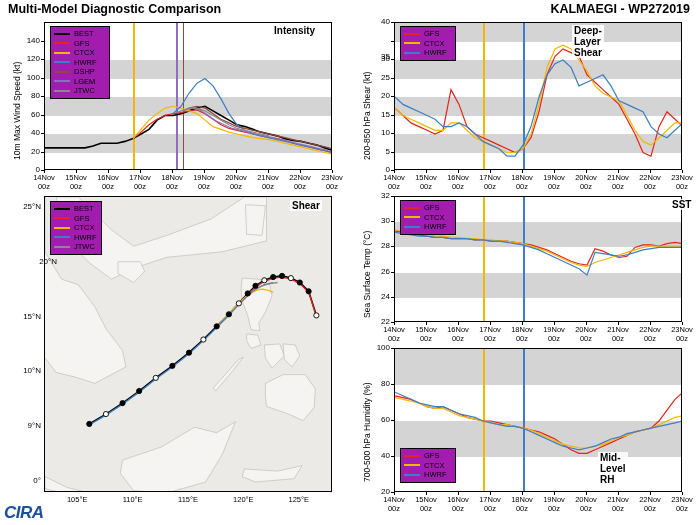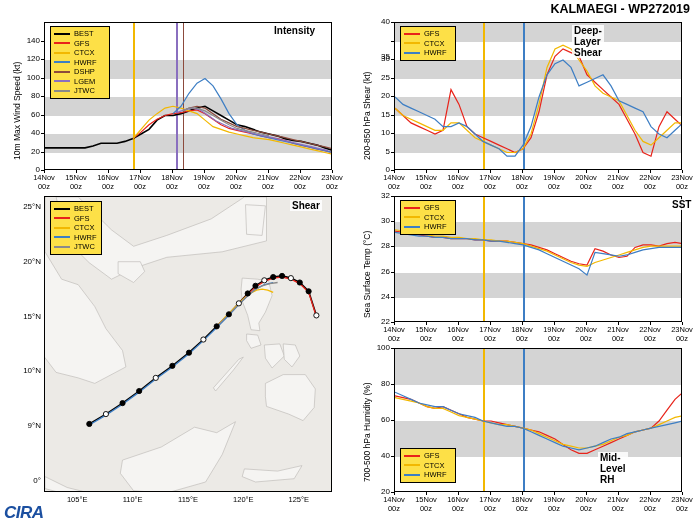--- a/index.html
+++ b/index.html
@@ -46,21 +46,21 @@
     text-align: right; white-space: nowrap;
   }
   .xtick {
     position: absolute; font-size: 7.5px; color: #000;
     text-align: center; white-space: nowrap; line-height: 9px;
   }
   .tickmark { position: absolute; background: #000; }
 
   .legend {
     position: absolute;
-    background: #fde047;
+    background: #a21caf;
     border: 1px solid #000;
     padding: 2px 4px 2px 3px;
     font-size: 7.5px;
     line-height: 9.5px;
   }
   .legend .row { display: flex; align-items: center; height: 9.5px; }
   .legend .swatch { width: 16px; height: 2px; margin-right: 4px; flex: none; }
   .legend .lbl { color: #000; }
 
   svg.series { position: absolute; left: 0; top: 0; overflow: visible; }
@@ -70,20 +70,21 @@
     font-size: 17px; font-weight: bold; font-style: italic;
     color: #1b4fa0; letter-spacing: -0.5px;
   }
   .map-bg { position:absolute; left:0; top:0; }
 </style>
 </head>
 <body>
 
 <div id="root">
 
+  <div class="title-main">Multi-Model Diagnostic Comparison</div>
   <div class="title-right">KALMAEGI - WP272019</div>
 
   <div class="panel">
     <div class="plotbox" id="box-intensity" style="left:44px; top:22px; width:288px; height:148px;">
         <div class="band" style="top: 111px; height: 18.5px;"></div>
         <div class="band" style="top: 74px; height: 18.5px;"></div>
         <div class="band" style="top: 37px; height: 18.5px;"></div>
         <div class="vline" style="left: 88px; background: rgb(242, 184, 0);"></div>
         <div class="vline" style="left: 131.2px; background: rgb(138, 111, 191);"></div>
         <div class="vline" style="left: 137.6px; background: rgb(140, 74, 60);"></div>
@@ -426,20 +427,20 @@
     <div class="xtick" style="left: 598px; width: 40px; top: 495px;">21Nov<br>00z</div>
     <div class="tickmark" style="left: 618px; top: 492px; width: 1px; height: 3px;"></div>
     <div class="xtick" style="left: 630px; width: 40px; top: 495px;">22Nov<br>00z</div>
     <div class="tickmark" style="left: 650px; top: 492px; width: 1px; height: 3px;"></div>
     <div class="xtick" style="left: 662px; width: 40px; top: 495px;">23Nov<br>00z</div>
     <div class="tickmark" style="left: 682px; top: 492px; width: 1px; height: 3px;"></div>
     <div class="ytick" style="left: 14px; width: 27px; top: 476.037px;">0°</div>
     <div class="ytick" style="left: 14px; width: 27px; top: 421.222px;">9°N</div>
     <div class="ytick" style="left: 14px; width: 27px; top: 366.407px;">10°N</div>
     <div class="ytick" style="left: 14px; width: 27px; top: 311.593px;">15°N</div>
-    <div class="ytick" style="left: 14px; width: 27px; top: 256.778px;">20°N</div>
+    <div class="ytick" style="left: 30px; width: 27px; top: 256.778px;">20°N</div>
     <div class="ytick" style="left: 14px; width: 27px; top: 201.963px;">25°N</div>
     <div class="xtick" style="left: 57.2308px; width: 40px; top: 495px;">105°E</div>
     <div class="xtick" style="left: 112.615px; width: 40px; top: 495px;">110°E</div>
     <div class="xtick" style="left: 168px; width: 40px; top: 495px;">115°E</div>
     <div class="xtick" style="left: 223.385px; width: 40px; top: 495px;">120°E</div>
     <div class="xtick" style="left: 278.769px; width: 40px; top: 495px;">125°E</div>
   </div>
 
 </body></html>

